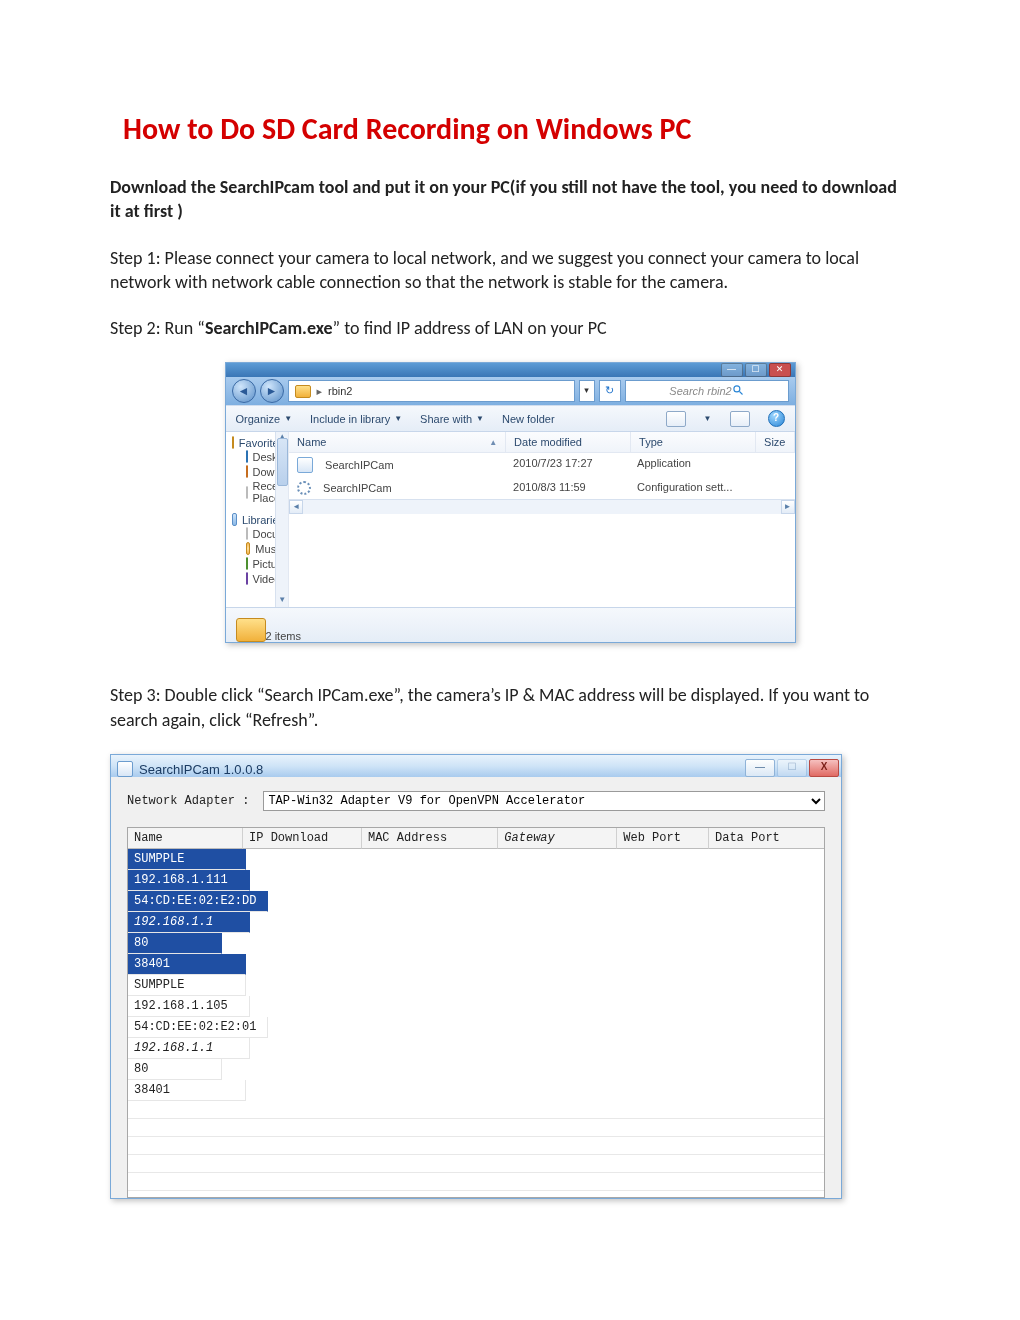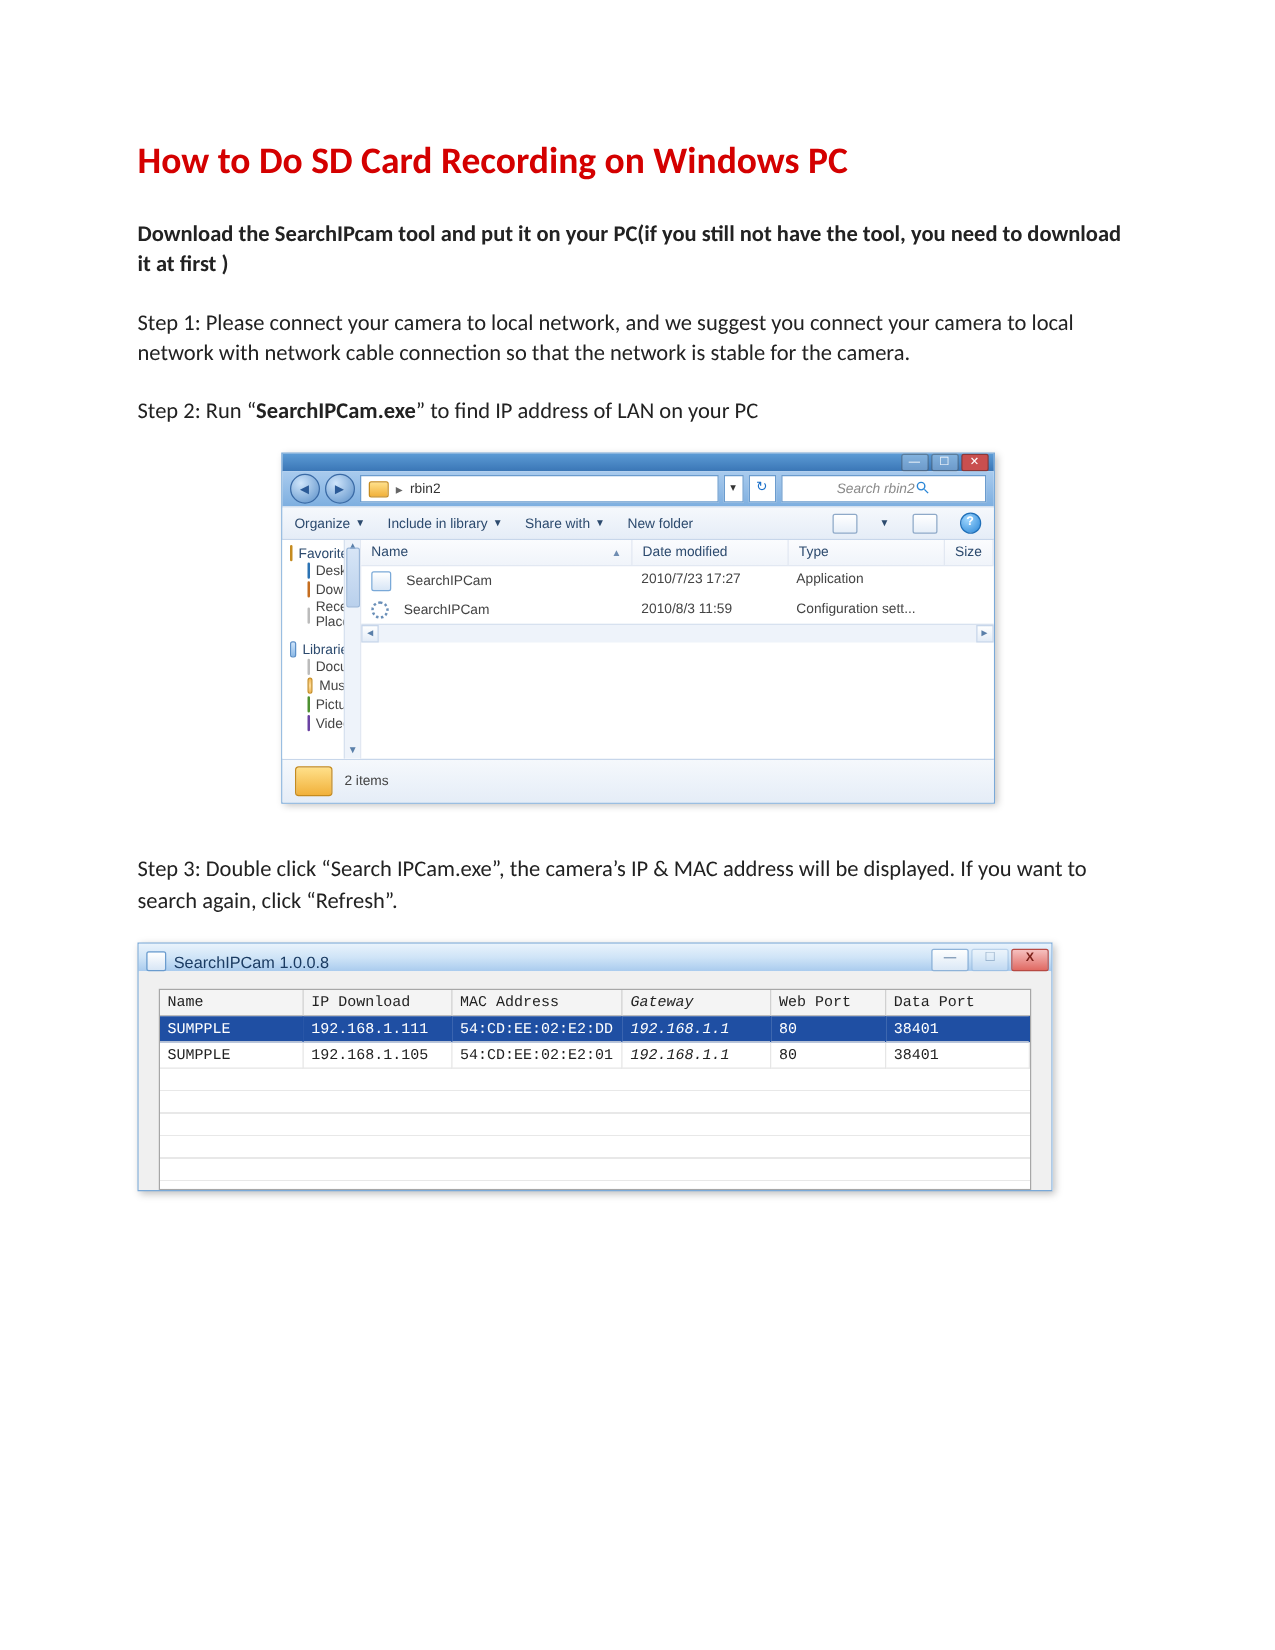--- a/index.html
+++ b/index.html
@@ -1,17 +1,17 @@
 <!DOCTYPE html>
 <html><head>
 <meta charset="utf-8">
 <style>
   html,body{margin:0;padding:0;background:#fff;font-family:"Calibri","Segoe UI",Arial,sans-serif;color:#222;}
   .page{width:1020px;min-height:1320px;box-sizing:border-box;padding:110px 110px 60px 110px;}
-  h1{color:#d40000;font-size:30px;margin:0 0 28px 0;font-weight:700;}
+  h1{color:#d40000;font-size:30px;margin:0 0 28px 13px;font-weight:700;}
   .para{font-size:18px;line-height:1.35;margin:0 0 22px 0;}
   .bold{font-weight:700;}
   
   .explorer{width:569px;margin:6px auto 40px auto;border:1px solid #7aa9d8;box-shadow:2px 2px 6px rgba(0,0,0,.25);font-family:"Segoe UI",Tahoma,sans-serif;font-size:11px;color:#444;}
   .ex-titlebar{height:14px;background:linear-gradient(#5c9bd5,#3a76b6);display:flex;justify-content:flex-end;align-items:center;gap:2px;padding:0 4px;}
   .ex-tbtn{width:20px;height:12px;background:rgba(255,255,255,.25);border:1px solid rgba(0,0,0,.3);color:#fff;font-size:9px;line-height:10px;text-align:center;border-radius:2px;}
   .ex-tbtn.close{background:#c94f4f;}
   .ex-addr{height:28px;background:linear-gradient(#a9cbee,#7eafe0);display:flex;align-items:center;gap:4px;padding:0 6px;}
   .nav-circle{width:22px;height:22px;border-radius:50%;background:radial-gradient(circle at 35% 30%,#cfe5fb,#5a8fc8);border:1px solid #3a6aa5;display:flex;align-items:center;justify-content:center;color:#2b5a97;font-size:12px;}
   .crumb{flex:1;height:20px;background:#fff;border:1px solid #6b9cce;display:flex;align-items:center;padding:0 6px;gap:6px;font-size:11px;color:#333;}
@@ -53,21 +53,21 @@
   .sort{color:#6f8db2;font-size:8px;margin-left:auto;}
   .col-date{flex:0 0 108px;}
   .col-type{flex:0 0 108px;}
   .col-size{flex:1;}
   .ex-row{display:flex;padding:2px 0;}
   .ex-row>div{padding:2px 8px;}
   .file-ico{width:14px;height:14px;display:inline-block;border:1px solid #7aa9d8;border-radius:2px;background:linear-gradient(#fff,#d8e6f6);margin-right:6px;vertical-align:middle;}
   .gear{width:14px;height:14px;display:inline-block;border-radius:50%;border:2px dotted #6a8fb8;margin-right:6px;vertical-align:middle;box-sizing:border-box;}
   .ex-hscroll{height:14px;background:#eef3fa;border-top:1px solid #d7e1ef;position:relative;}
   .ex-hscroll .ha{position:absolute;top:0;width:14px;height:14px;background:linear-gradient(#fff,#e3ecf7);border:1px solid #c7d6ea;text-align:center;font-size:8px;line-height:12px;color:#5a7fa9;box-sizing:border-box;}
-  .ex-status{height:34px;background:linear-gradient(#f5f8fc,#e5edf7);border-top:1px solid #c7d6ea;display:flex;align-items:center;gap:10px;padding:0 10px;}
+  .ex-status{height:34px;background:linear-gradient(#f5f8fc,#e5edf7);border-top:1px solid #c7d6ea;display:flex;align-items:flex-end;padding:0 10px;}
   .big-folder{width:28px;height:22px;background:linear-gradient(#ffe08a,#f1b13b);border:1px solid #c58b1f;border-radius:3px;}
   
   .ipcam{width:730px;margin:6px 0 0 0;font-family:"Tahoma","MS Sans Serif",sans-serif;font-size:12px;border:1px solid #7aa9d8;box-shadow:2px 2px 6px rgba(0,0,0,.25);}
   .ip-title{height:22px;background:linear-gradient(180deg,#e9f3fc 0%,#cfe4f7 50%,#a9cbee 100%);display:flex;align-items:flex-end;padding:0 2px 0 6px;color:#1b3b62;font-size:13px;}
   .ip-title .ticon{width:14px;height:14px;margin-right:6px;border:1px solid #6b9cce;background:linear-gradient(#fff,#d8e6f6);border-radius:2px;}
   .ip-title .spacer{flex:1;}
   .ip-tbtn{width:28px;height:16px;margin-left:2px;border:1px solid #8fb3d8;background:linear-gradient(#fdfefe,#dbe8f6);border-radius:2px;text-align:center;font-size:10px;line-height:14px;color:#4a6d94;}
   .ip-tbtn.dis{opacity:.45;}
   .ip-tbtn.close{background:linear-gradient(#f6c0bf,#e06a63);border-color:#b84a43;color:#7a1f18;font-weight:700;}
   .ip-body{background:#f0f0f0;padding:14px 16px 0 16px;}
@@ -75,21 +75,21 @@
   .adapter-row select{flex:1;font-family:"Courier New",monospace;font-size:12px;height:20px;border:1px solid #9a9a9a;background:#fff;}
   .grid{border:1px solid #a7a7a7;background:#fff;font-family:"Courier New",monospace;font-size:12px;}
   .grid-head{display:flex;background:#f4f4f4;}
   .gcell{border-right:1px solid #d0d0d0;border-bottom:1px solid #bcbcbc;padding:3px 6px;box-sizing:border-box;}
   .c-name{width:118px;}
   .c-ip{width:122px;}
   .c-mac{width:140px;}
   .c-gw{width:122px;font-style:italic;}
   .c-wp{width:94px;}
   .c-dp{width:118px;border-right:0;}
-  .grid-body .grow{display:flex;}
+  .grid-body .grow{display:flex;flex-direction:column;}
   .grid-body .gcell{border-bottom:1px solid #e6e6e6;border-right:1px solid #e6e6e6;}
   .sel .gcell{background:#1f4fa3;color:#fff;border-right-color:#1f4fa3;}
   .empty-grid{height:96px;background:repeating-linear-gradient(to bottom,#fff 0,#fff 17px,#e8e8e8 17px,#e8e8e8 18px);}
 </style>
 </head>
 <body>
 
 <div class="page">
 
   <h1>How to Do SD Card Recording on Windows PC</h1>
@@ -244,20 +244,26 @@
   <div class="ipcam">
     <div class="ip-title">
       <span class="ticon"></span>
       <span>SearchIPCam 1.0.0.8</span>
       <span class="spacer"></span>
       <span class="ip-tbtn">—</span>
       <span class="ip-tbtn dis">☐</span>
       <span class="ip-tbtn close">X</span>
     </div>
     <div class="ip-body">
+      <div class="adapter-row">
+        <span>Network Adapter :</span>
+        <select>
+          <option>TAP-Win32 Adapter V9 for OpenVPN Accelerator</option>
+        </select>
+      </div>
       <div class="grid">
         <div class="grid-head">
           <div class="gcell c-name">Name</div>
           <div class="gcell c-ip">IP Download</div>
           <div class="gcell c-mac">MAC Address</div>
           <div class="gcell c-gw">Gateway</div>
           <div class="gcell c-wp">Web Port</div>
           <div class="gcell c-dp">Data Port</div>
         </div>
         <div class="grid-body">

